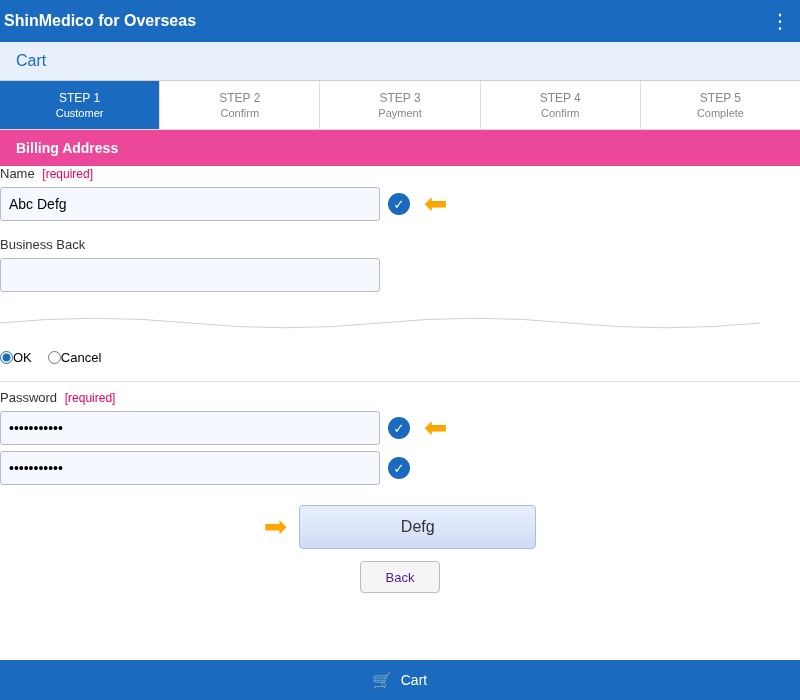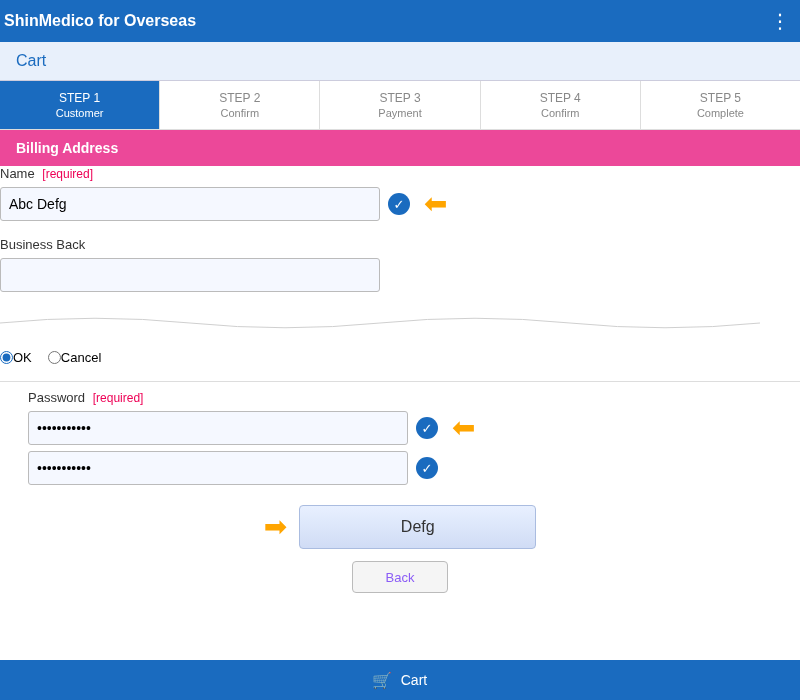--- a/index.html
+++ b/index.html
@@ -154,21 +154,20 @@
 
     .separator {
       border: none;
       border-top: 1px solid #ddd;
       margin: 8px 0;
     }
 
     
     .password-section {
       margin-top: 8px;
-      margin-left: 28px;
     }
 
     
     .button-area {
       text-align: center;
       padding: 20px 0 12px;
       display: flex;
       flex-direction: column;
       align-items: center;
       gap: 12px;
@@ -187,27 +186,27 @@
       width: 237px;
       height: 44px;
       background: linear-gradient(180deg, #e8f0ff 0%, #d0dcf5 100%);
       border: 1px solid #aabce0;
       border-radius: 4px;
       font-size: 16px;
       color: #333;
       cursor: pointer;
     }
     .btn-back {
-      width: 96px;
+      width: 80px;
       height: 32px;
       background: #f5f5f5;
       border: 1px solid #bbb;
       border-radius: 4px;
       font-size: 13px;
-      color: #8b5cf6;
+      color: #4c1d95;
       cursor: pointer;
     }
 
     
     .footer {
       background: #1a6bbf;
       color: white;
       text-align: center;
       padding: 10px;
       font-size: 14px;

